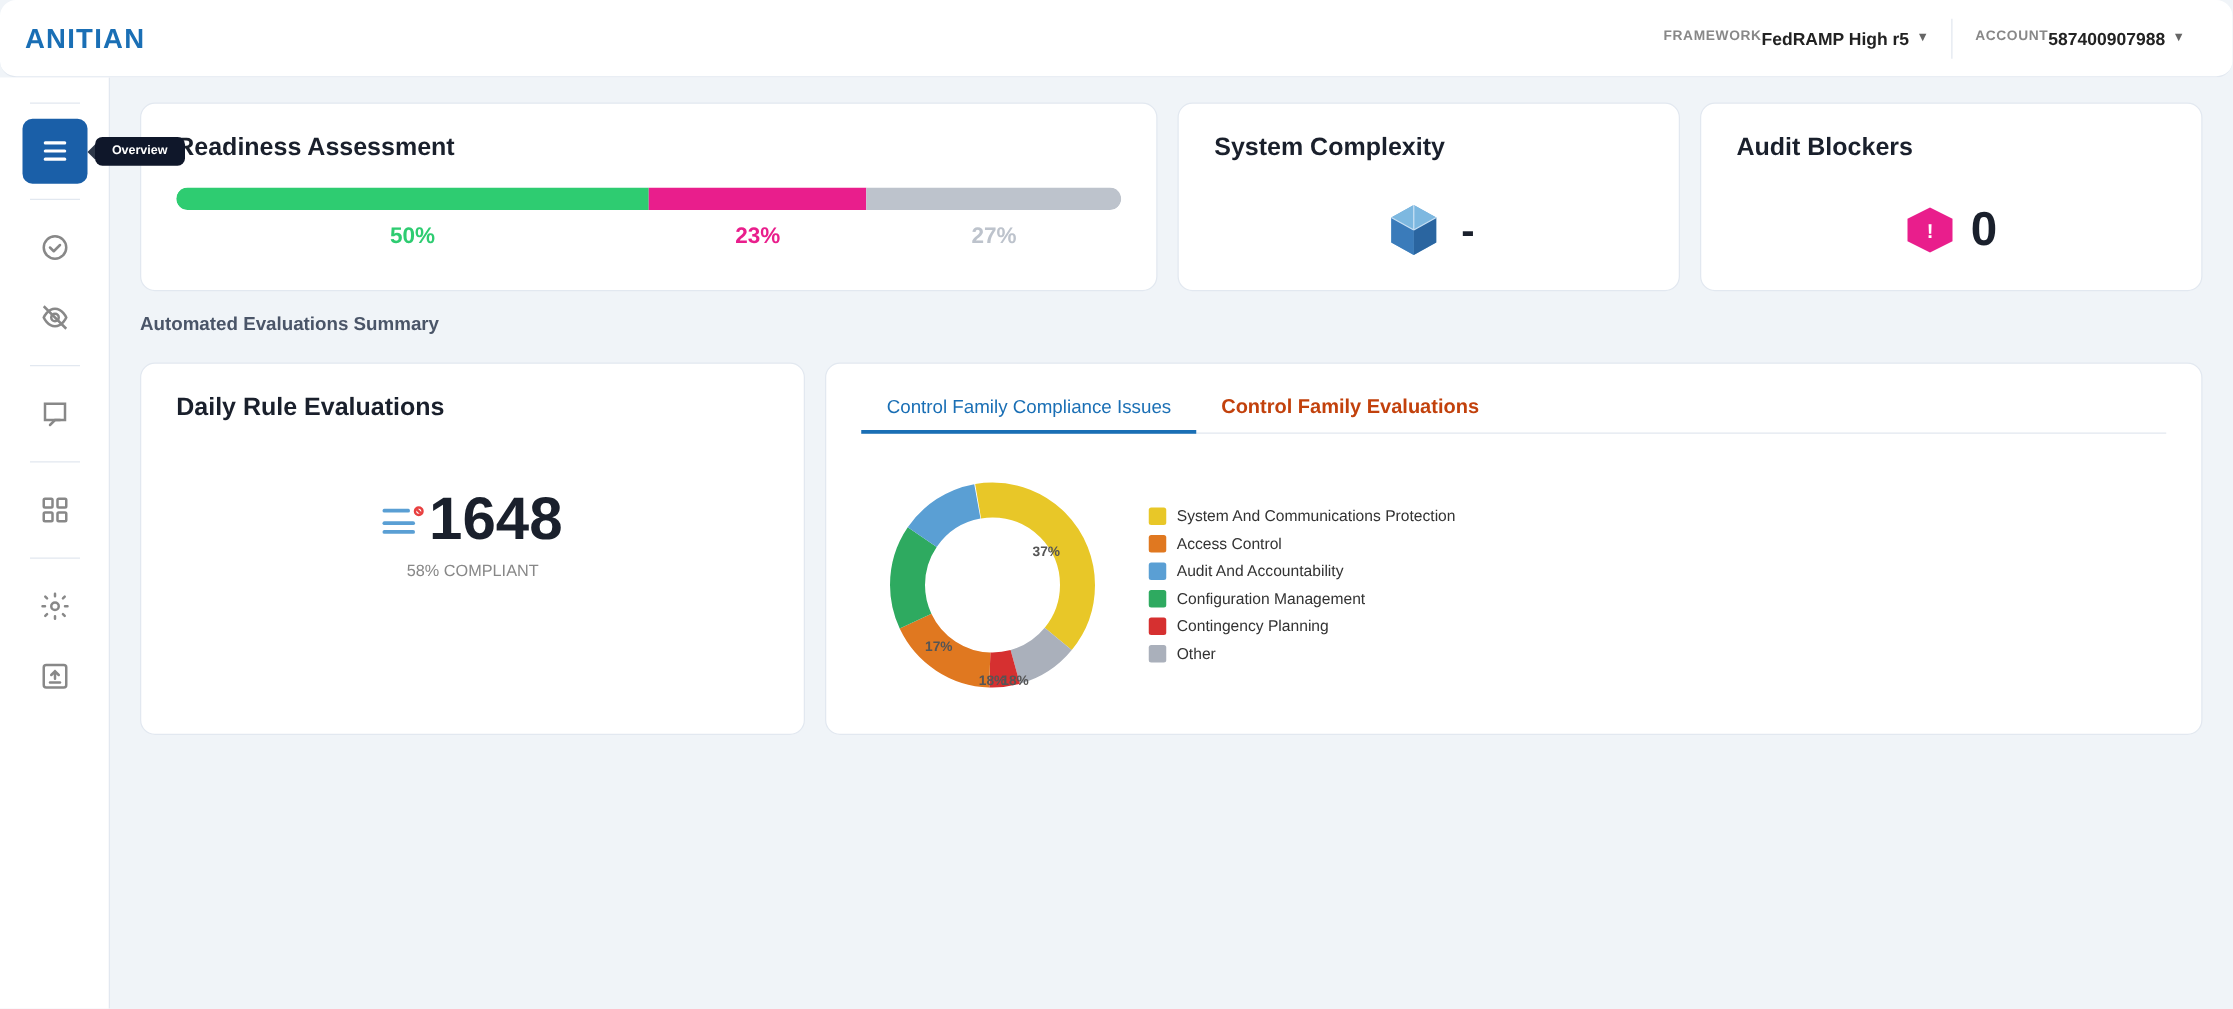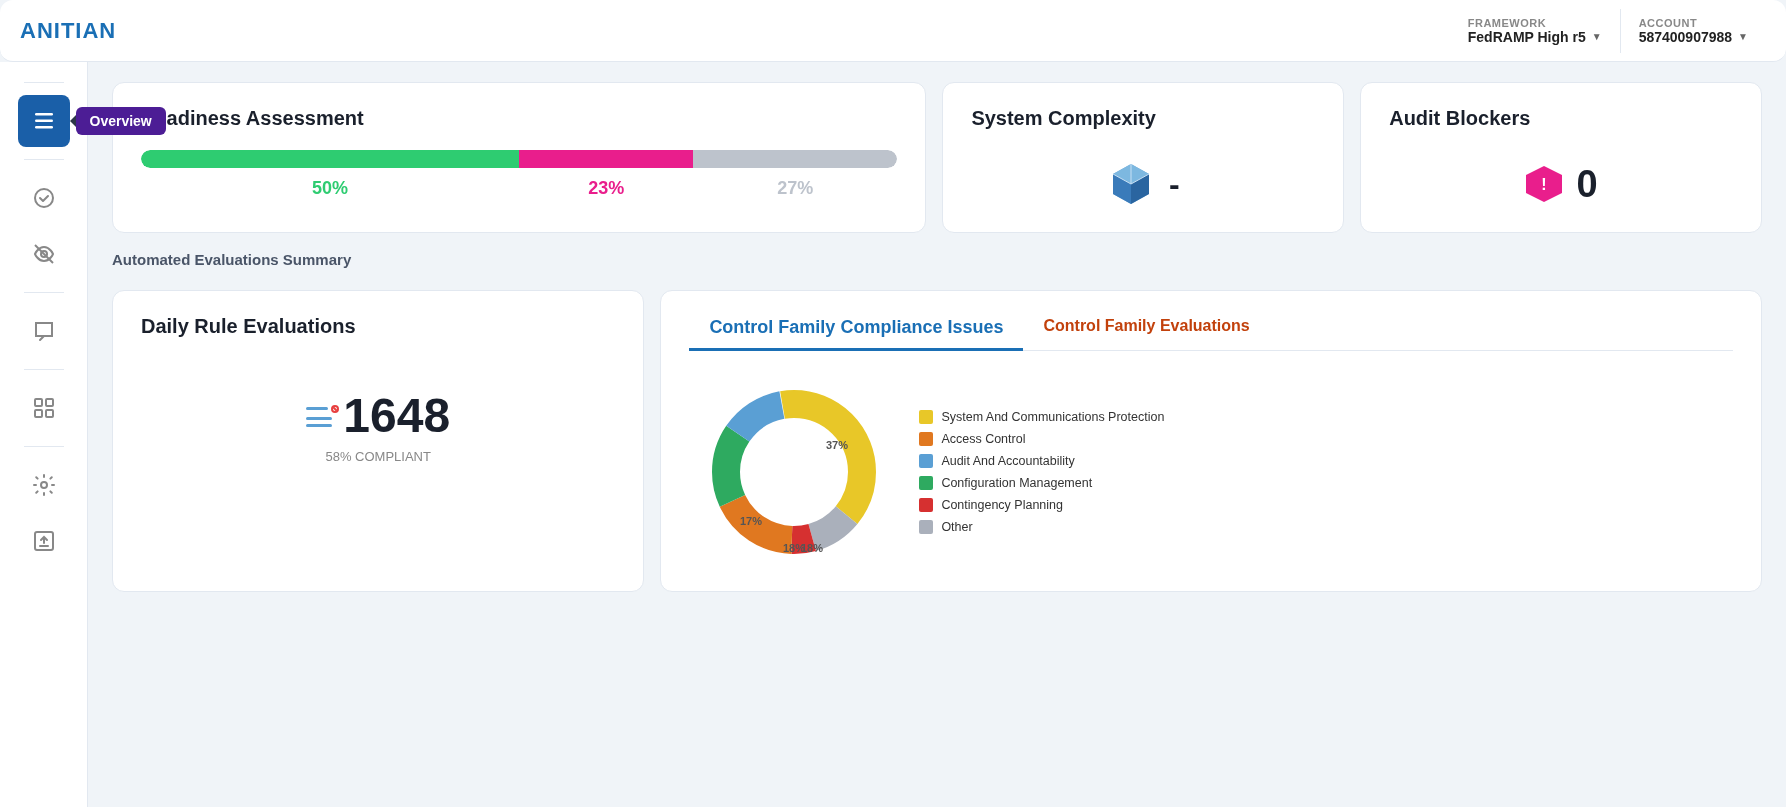--- a/index.html
+++ b/index.html
@@ -24,21 +24,21 @@
       color: #1a6fb5;
       letter-spacing: 1px;
     }
     .nav-right {
       display: flex;
       align-items: center;
       gap: 0;
     }
     .nav-selector {
       display: flex;
-      flex-direction: column;
+      flex-direction: row;
       align-items: flex-start;
       padding: 8px 18px;
       border-left: 1px solid #e2e8f0;
       cursor: pointer;
     }
     .nav-selector:first-child { border-left: none; }
     .nav-selector-label {
       font-size: 11px;
       font-weight: 700;
       color: #888;
@@ -92,23 +92,23 @@
     }
     .sidebar-item.active {
       background: #1a5fa8;
       color: #fff;
     }
     .overview-label {
       position: absolute;
       left: 58px;
       top: 50%;
       transform: translateY(-50%);
-      background: #4c1d95;
+      background: #0f172a;
       color: #fff;
-      font-size: 14px;
+      font-size: 10px;
       font-weight: 600;
       padding: 6px 14px;
       border-radius: 6px;
       white-space: nowrap;
       pointer-events: none;
     }
     .overview-label::before {
       content: '';
       position: absolute;
       left: -6px;
@@ -265,22 +265,22 @@
     }
     .control-tabs {
       display: flex;
       gap: 0;
       border-bottom: 1px solid #e2e8f0;
       margin-bottom: 16px;
       margin-top: -8px;
     }
     .control-tab {
       padding: 10px 20px;
-      font-size: 18px;
-      font-weight: 700;
+      font-size: 15px;
+      font-weight: 400;
       color: #888;
       cursor: pointer;
       border-bottom: 3px solid transparent;
       margin-bottom: -1px;
     }
     .control-tab.active {
       color: #1a6fb5;
       border-bottom: 3px solid #1a6fb5;
     }
     .control-tab-title {

